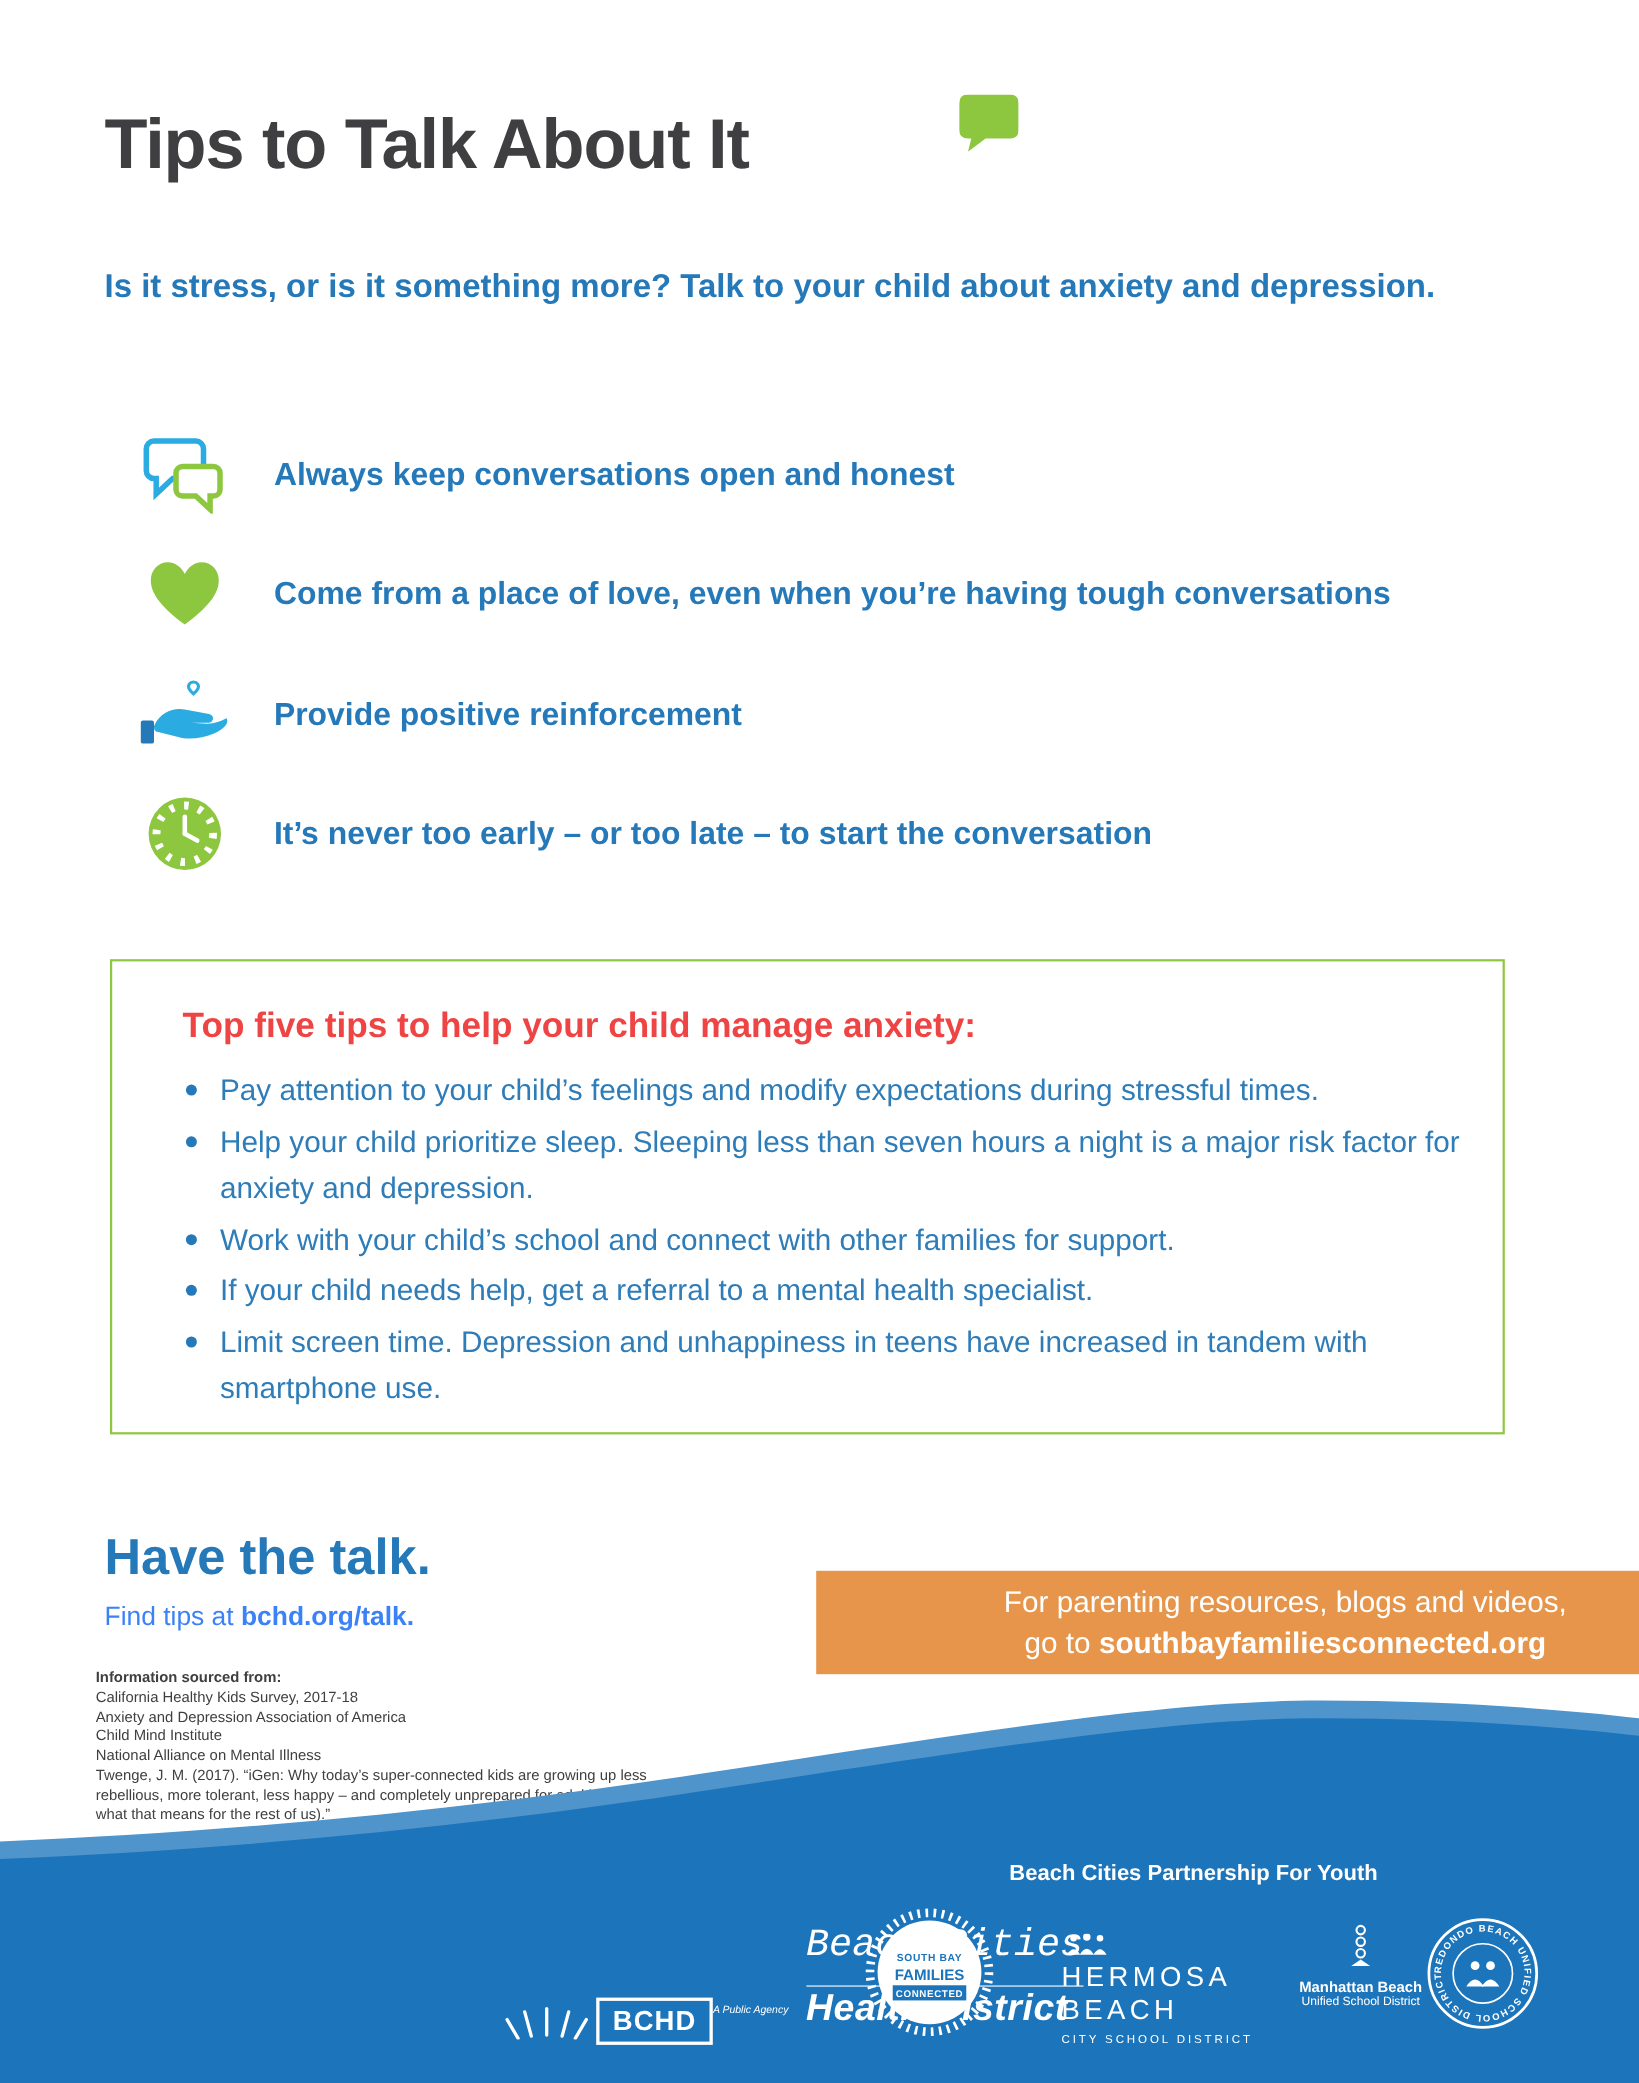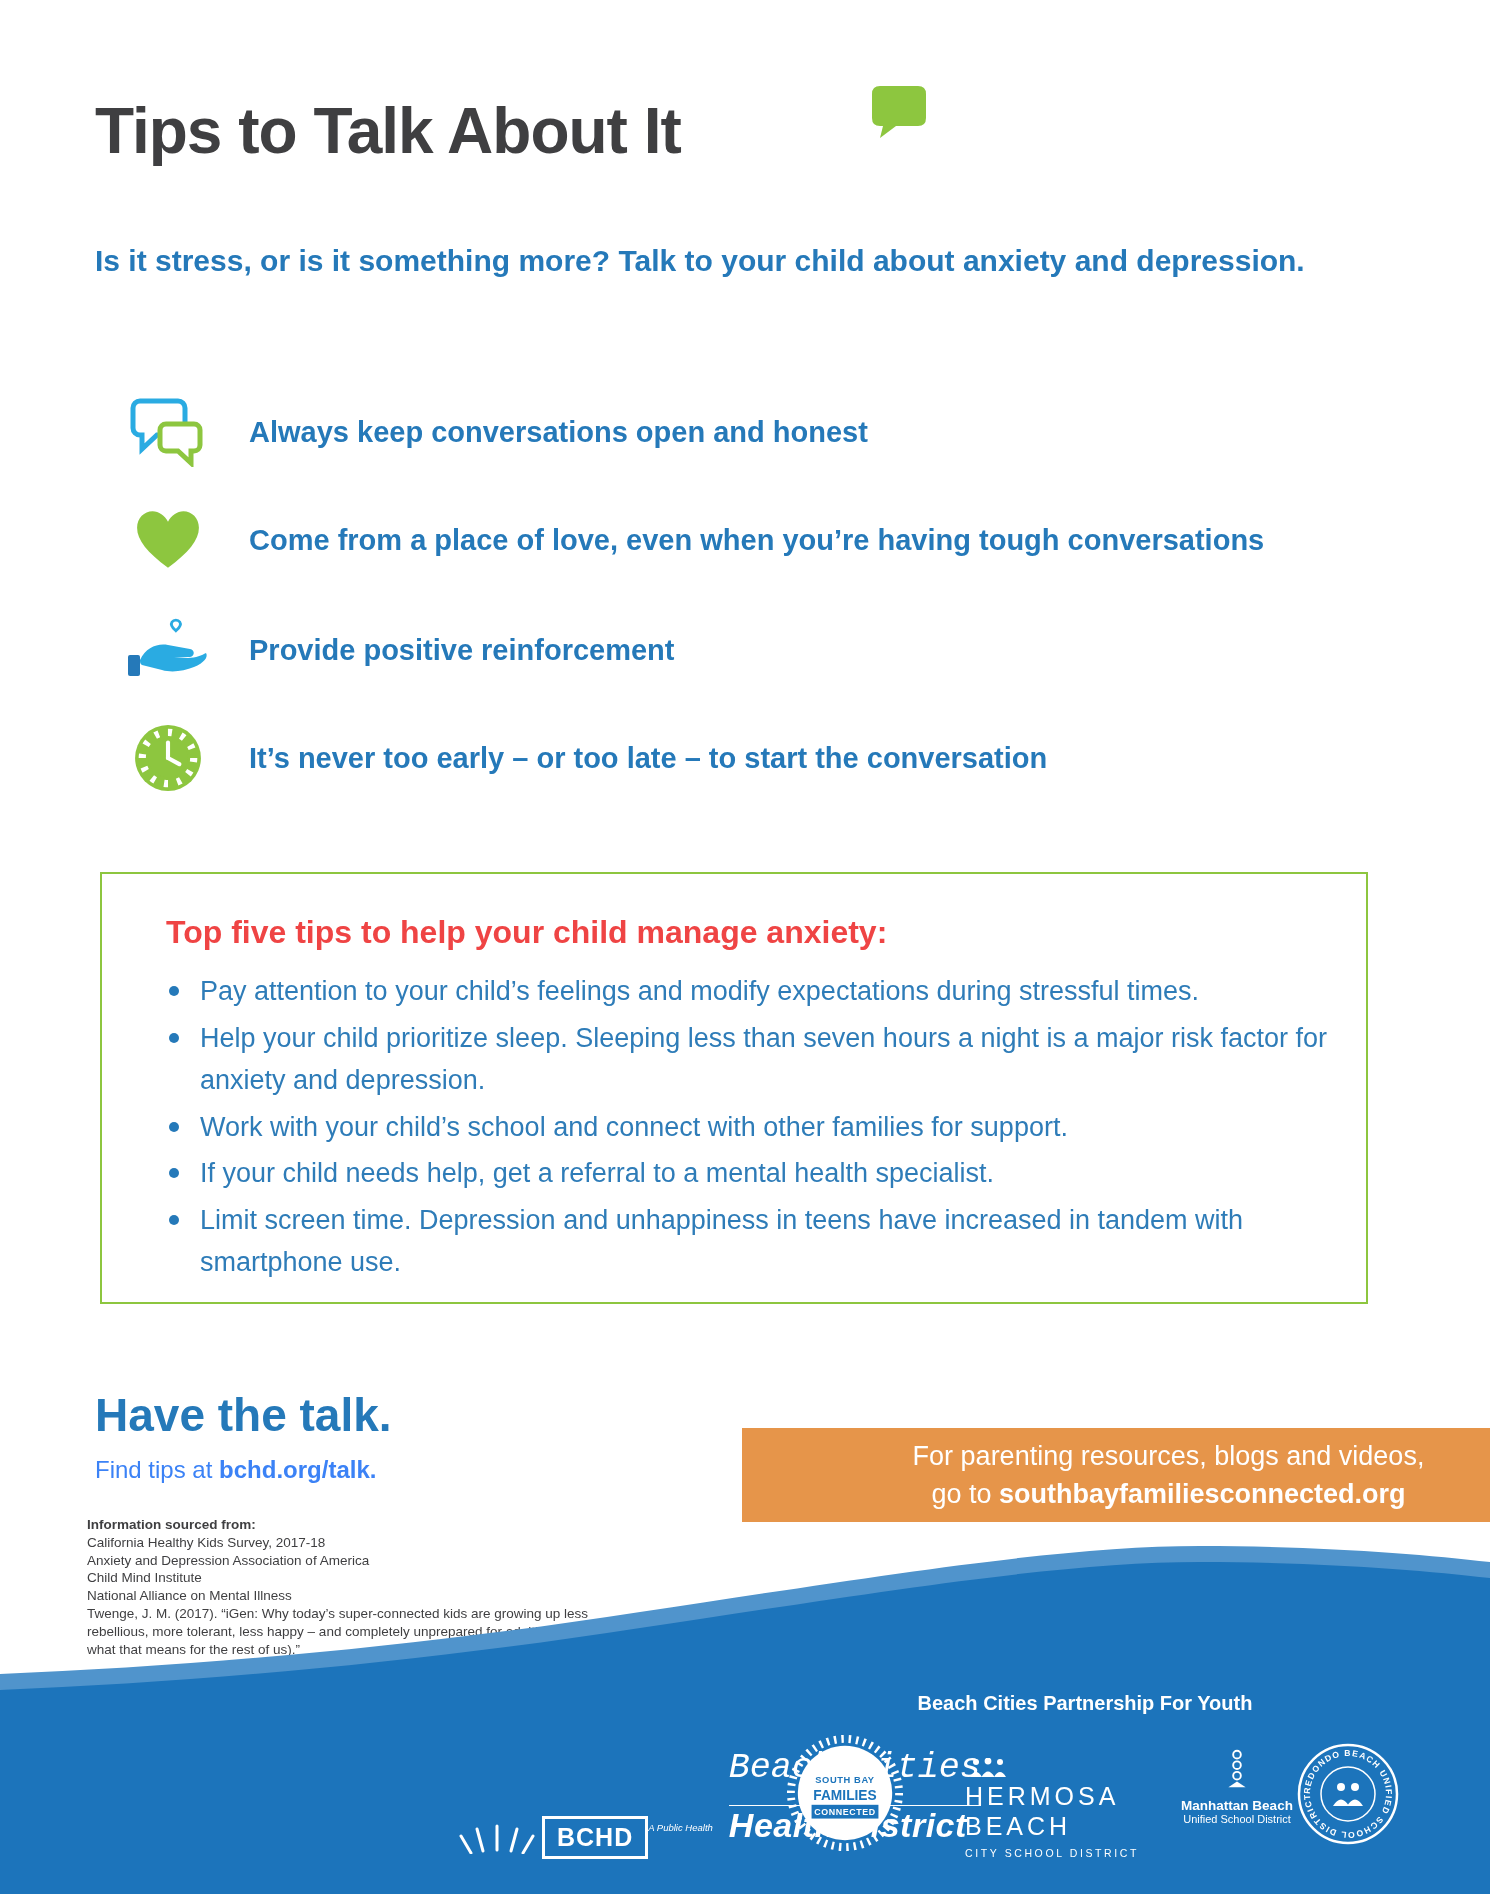--- a/index.html
+++ b/index.html
@@ -174,21 +174,21 @@
       <svg width="90" height="32" viewBox="0 0 90 32">
         <g stroke="#ffffff" stroke-width="3" stroke-linecap="round">
           <line x1="45" y1="28" x2="45" y2="4"></line>
           <line x1="31" y1="29" x2="25" y2="7"></line>
           <line x1="59" y1="29" x2="65" y2="7"></line>
           <line x1="19" y1="31" x2="9" y2="14"></line>
           <line x1="71" y1="31" x2="81" y2="14"></line>
         </g>
       </svg>
       <div class="bchd-box">BCHD</div>
-      <div class="bchd-tagline">A Public Health</div>
+      <div class="bchd-tagline">A Public Agency</div>
     </div>
     <div class="bchd-right">
       <div class="bchd-script">Beach Cities</div>
       <div class="bchd-name">Health District</div>
     </div>
   </div>
 
   <div class="logo-sbfc">
     <svg width="118" height="118" viewBox="0 0 120 120">
       <circle cx="60" cy="60" r="55" fill="none" stroke="#ffffff" stroke-width="8" stroke-dasharray="2.5 5"></circle>

